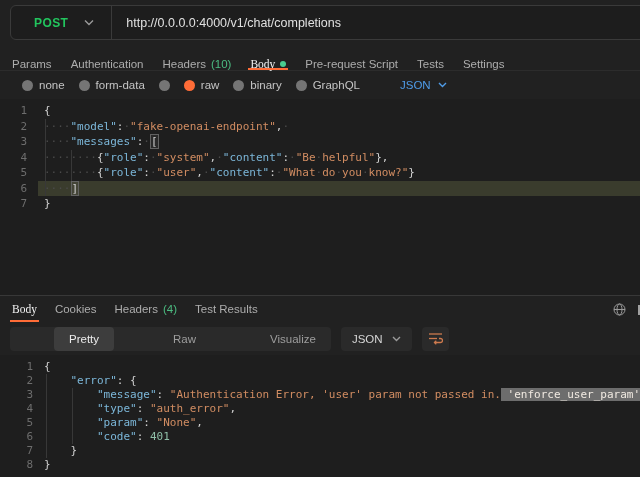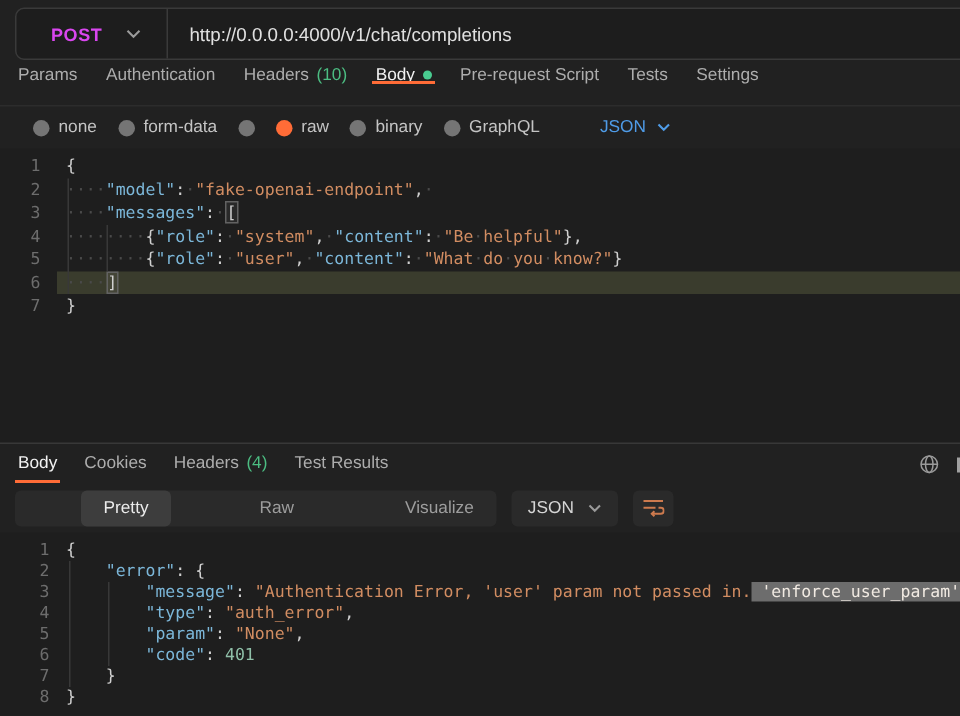--- a/index.html
+++ b/index.html
@@ -11,33 +11,33 @@
     position:relative;
   }
 
   
   .topbar { height:44px; position:relative; }
   .url-bar {
     position:absolute; left:10px; top:5px; right:-8px; height:35px;
     border:1px solid #3a3a3a; border-radius:6px; background:#1d1d1d;
     display:flex; align-items:center;
   }
-  .method { color:#d946ef; font-weight:bold; font-size:12px; letter-spacing:.4px; padding-left:23px; }
+  .method { color:#22c55e; font-weight:bold; font-size:12px; letter-spacing:.4px; padding-left:23px; }
   .method-chevron { margin-left:16px; display:flex; }
   .vdivider { width:1px; align-self:stretch; background:#3a3a3a; margin-left:17px; }
   .url-text { color:#e0e0e0; font-size:12.5px; padding-left:14px; white-space:nowrap; }
 
   
   .req-tabs {
-    height:27px; display:flex; align-items:flex-start; padding-left:12px; gap:19px;
+    height:27px; display:flex; align-items:flex-end; padding-left:12px; gap:19px;
     border-bottom:1px solid #2c2c2c; font-size:11.5px; color:#adadad;
   }
   .tab { display:flex; align-items:center; position:relative; gap:5px; white-space:nowrap; }
   .tab .count { color:#4cbd82; }
-  .tab.active { color:#f2f2f2; }
+  .tab.active { color:#f2f2f2;font-family:Liberation Serif, serif; }
   .tab.active .underline {
     position:absolute; left:-2px; right:-2px; bottom:0; height:2px; background:#ff6c37;
   }
   .green-dot { width:6px; height:6px; border-radius:50%; background:#49cc90; display:inline-block; }
 
   
   .body-type-row {
     height:28px; display:flex; align-items:center; padding-left:22px; gap:14px;
     font-size:11.5px; color:#c4c4c4;
   }

